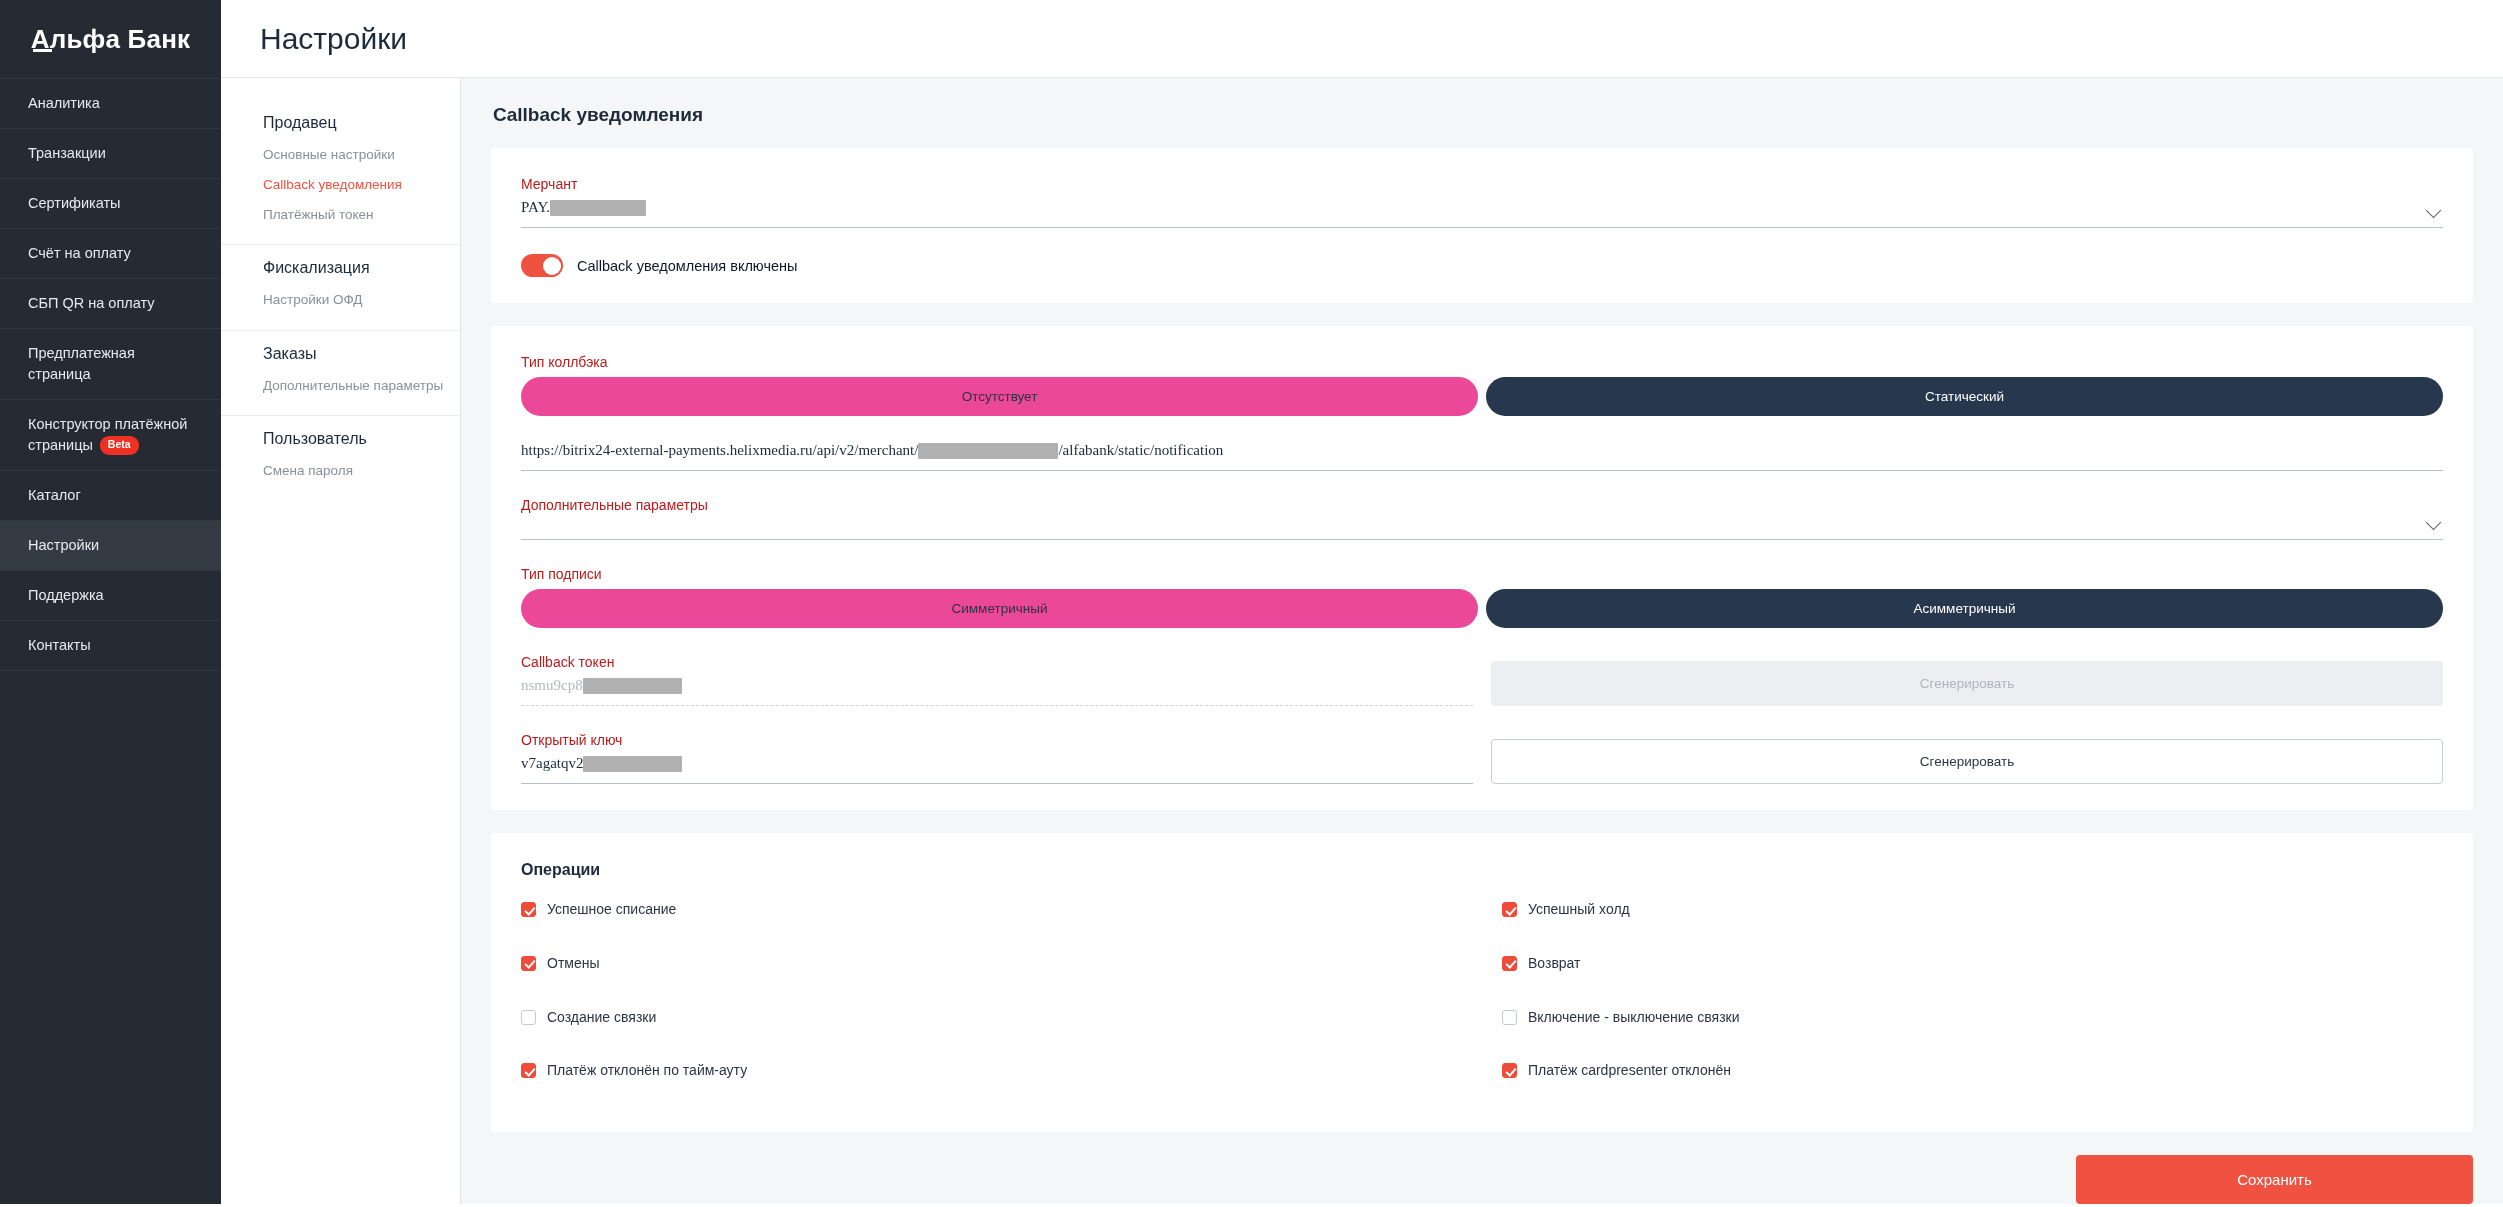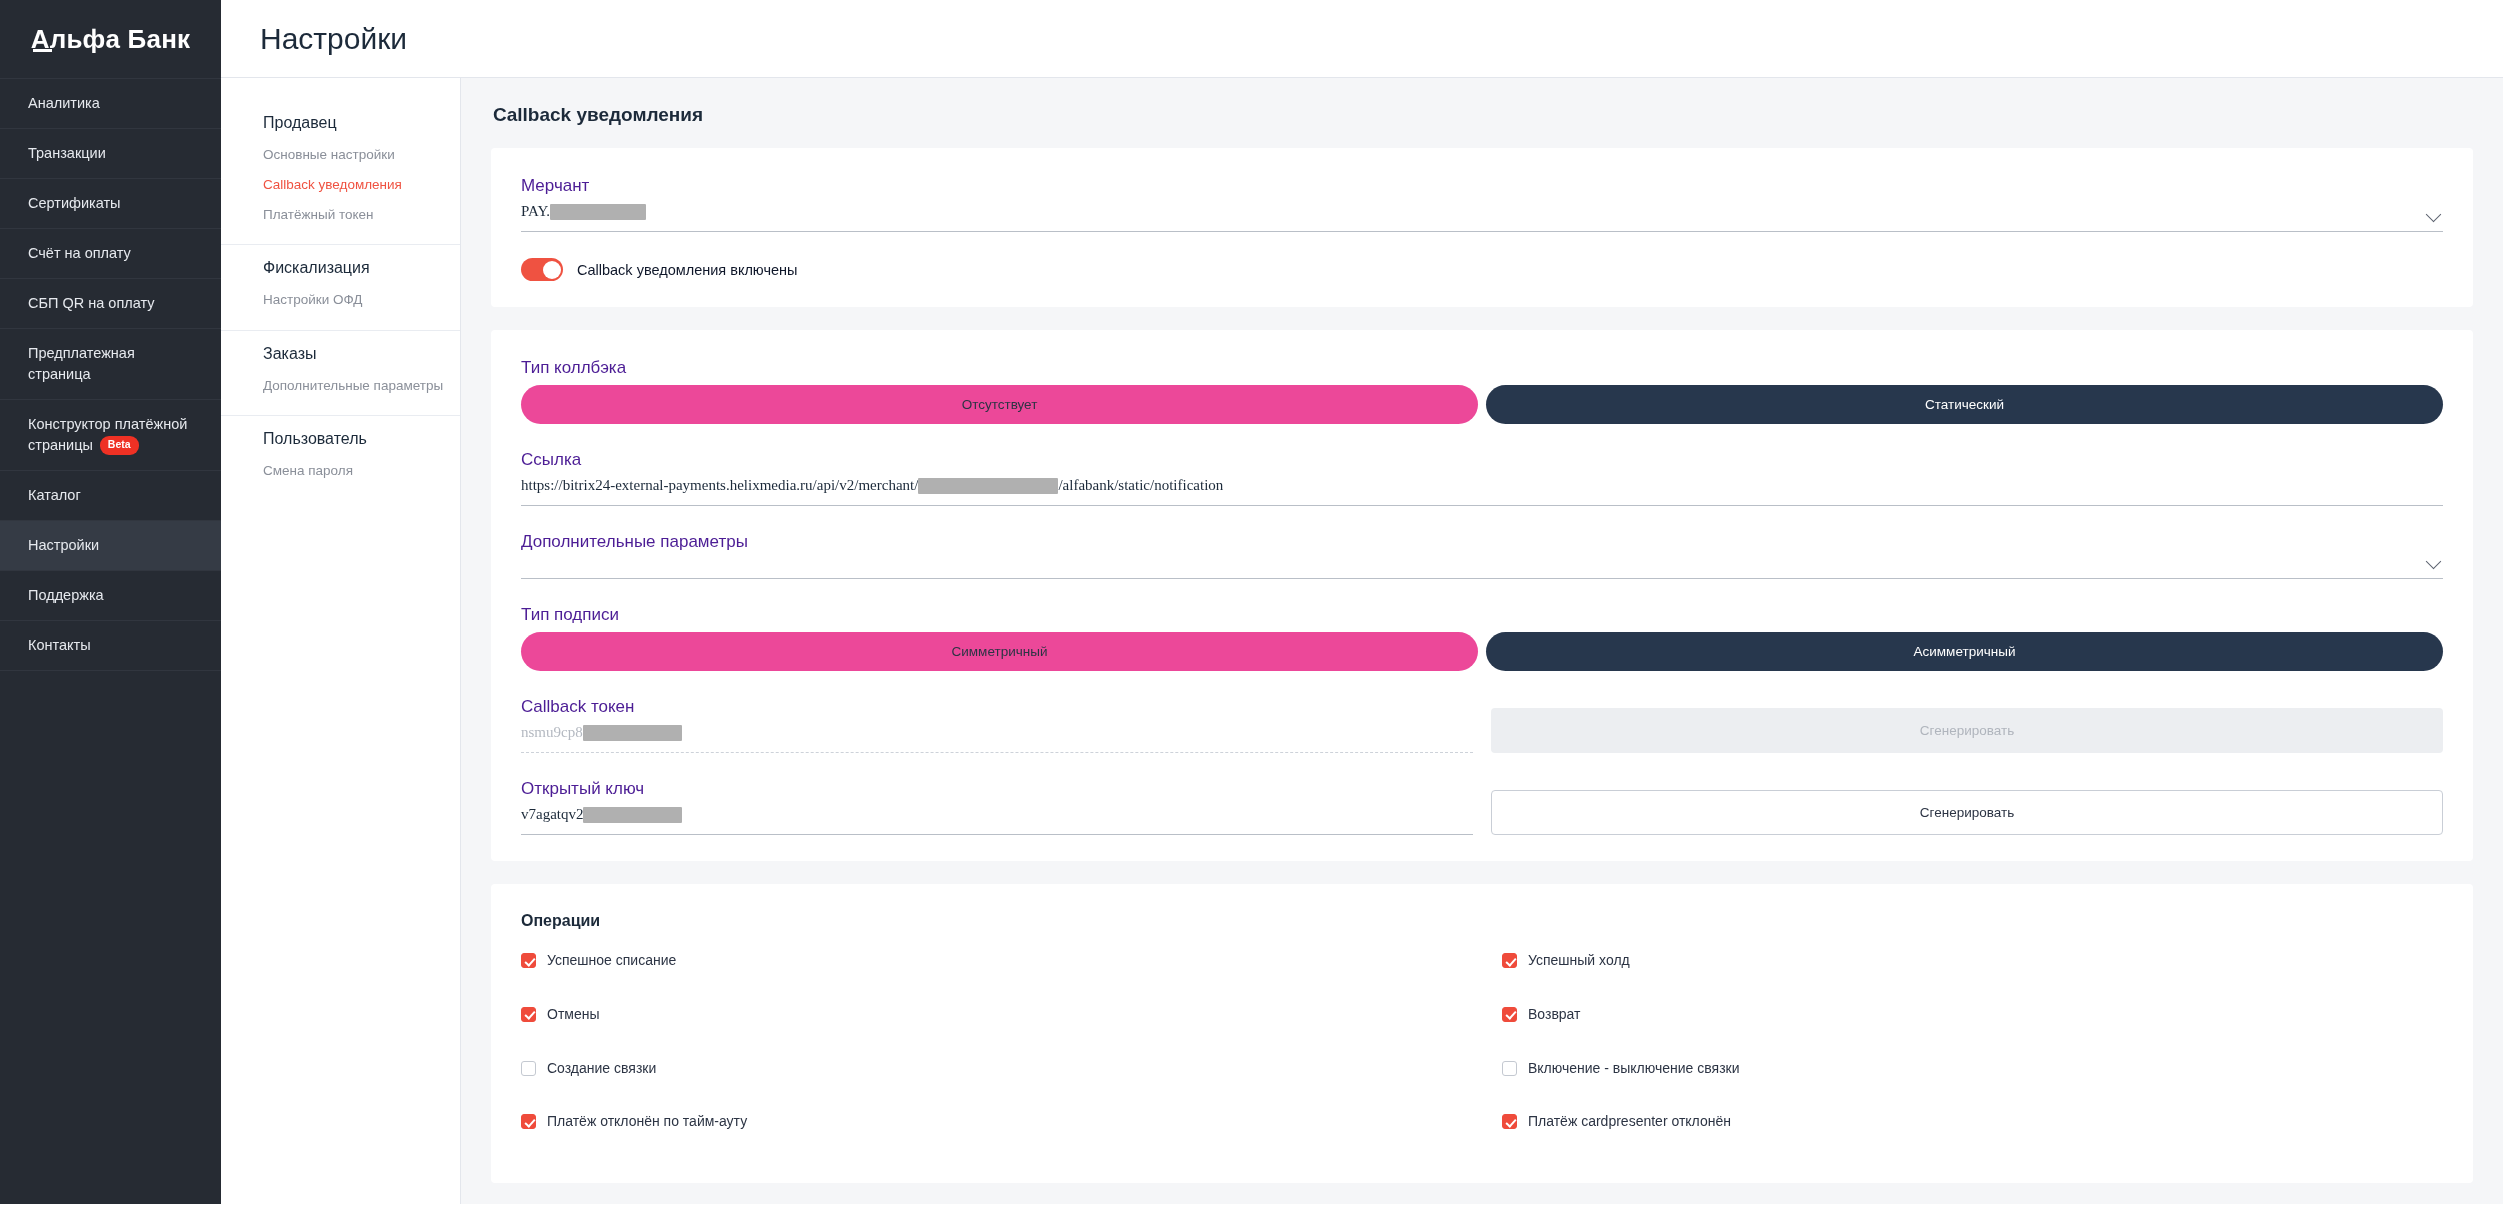--- a/index.html
+++ b/index.html
@@ -93,21 +93,21 @@
 
   .card {
     background: #ffffff;
     border-radius: 4px;
     padding: 28px 30px 26px 30px;
     margin-bottom: 23px;
   }
 
   .field { margin-bottom: 26px; position: relative; }
   .field:last-child { margin-bottom: 0; }
-  .field-label { font-size: 17px; color: #4c1d95; margin-bottom: 7px; }
+  .field-label { font-size: 14px; color: #b91c1c; margin-bottom: 7px; }
   .field-value {
     font-size: 15px; color: #1c2a3a;
     padding-bottom: 11px;
     border-bottom: 1px solid #b9bfc7;
     display: flex; align-items: center;
     min-height: 20px;
     font-family: Liberation Serif, serif;
   }
   .field-value.dotted { border-bottom: 1px dashed #cdd2d9; color: #b4b9c1; }
   .field-value.empty { min-height: 20px; }
@@ -271,21 +271,20 @@
 
           <div class="field">
             <div class="field-label">Тип коллбэка</div>
             <div class="segmented">
               <div class="seg off">Отсутствует</div>
               <div class="seg on">Статический</div>
             </div>
           </div>
 
           <div class="field">
-            <div class="field-label">Ссылка</div>
             <div class="field-value">
               <span>https://bitrix24-external-payments.helixmedia.ru/api/v2/merchant/</span>
                 <span class="redacted" style="width:140px"></span>
                 <span>/alfabank/static/notification</span>
             </div>
           </div>
 
           <div class="field">
             <div class="field-label">Дополнительные параметры</div>
             <div class="field-value empty"></div>

